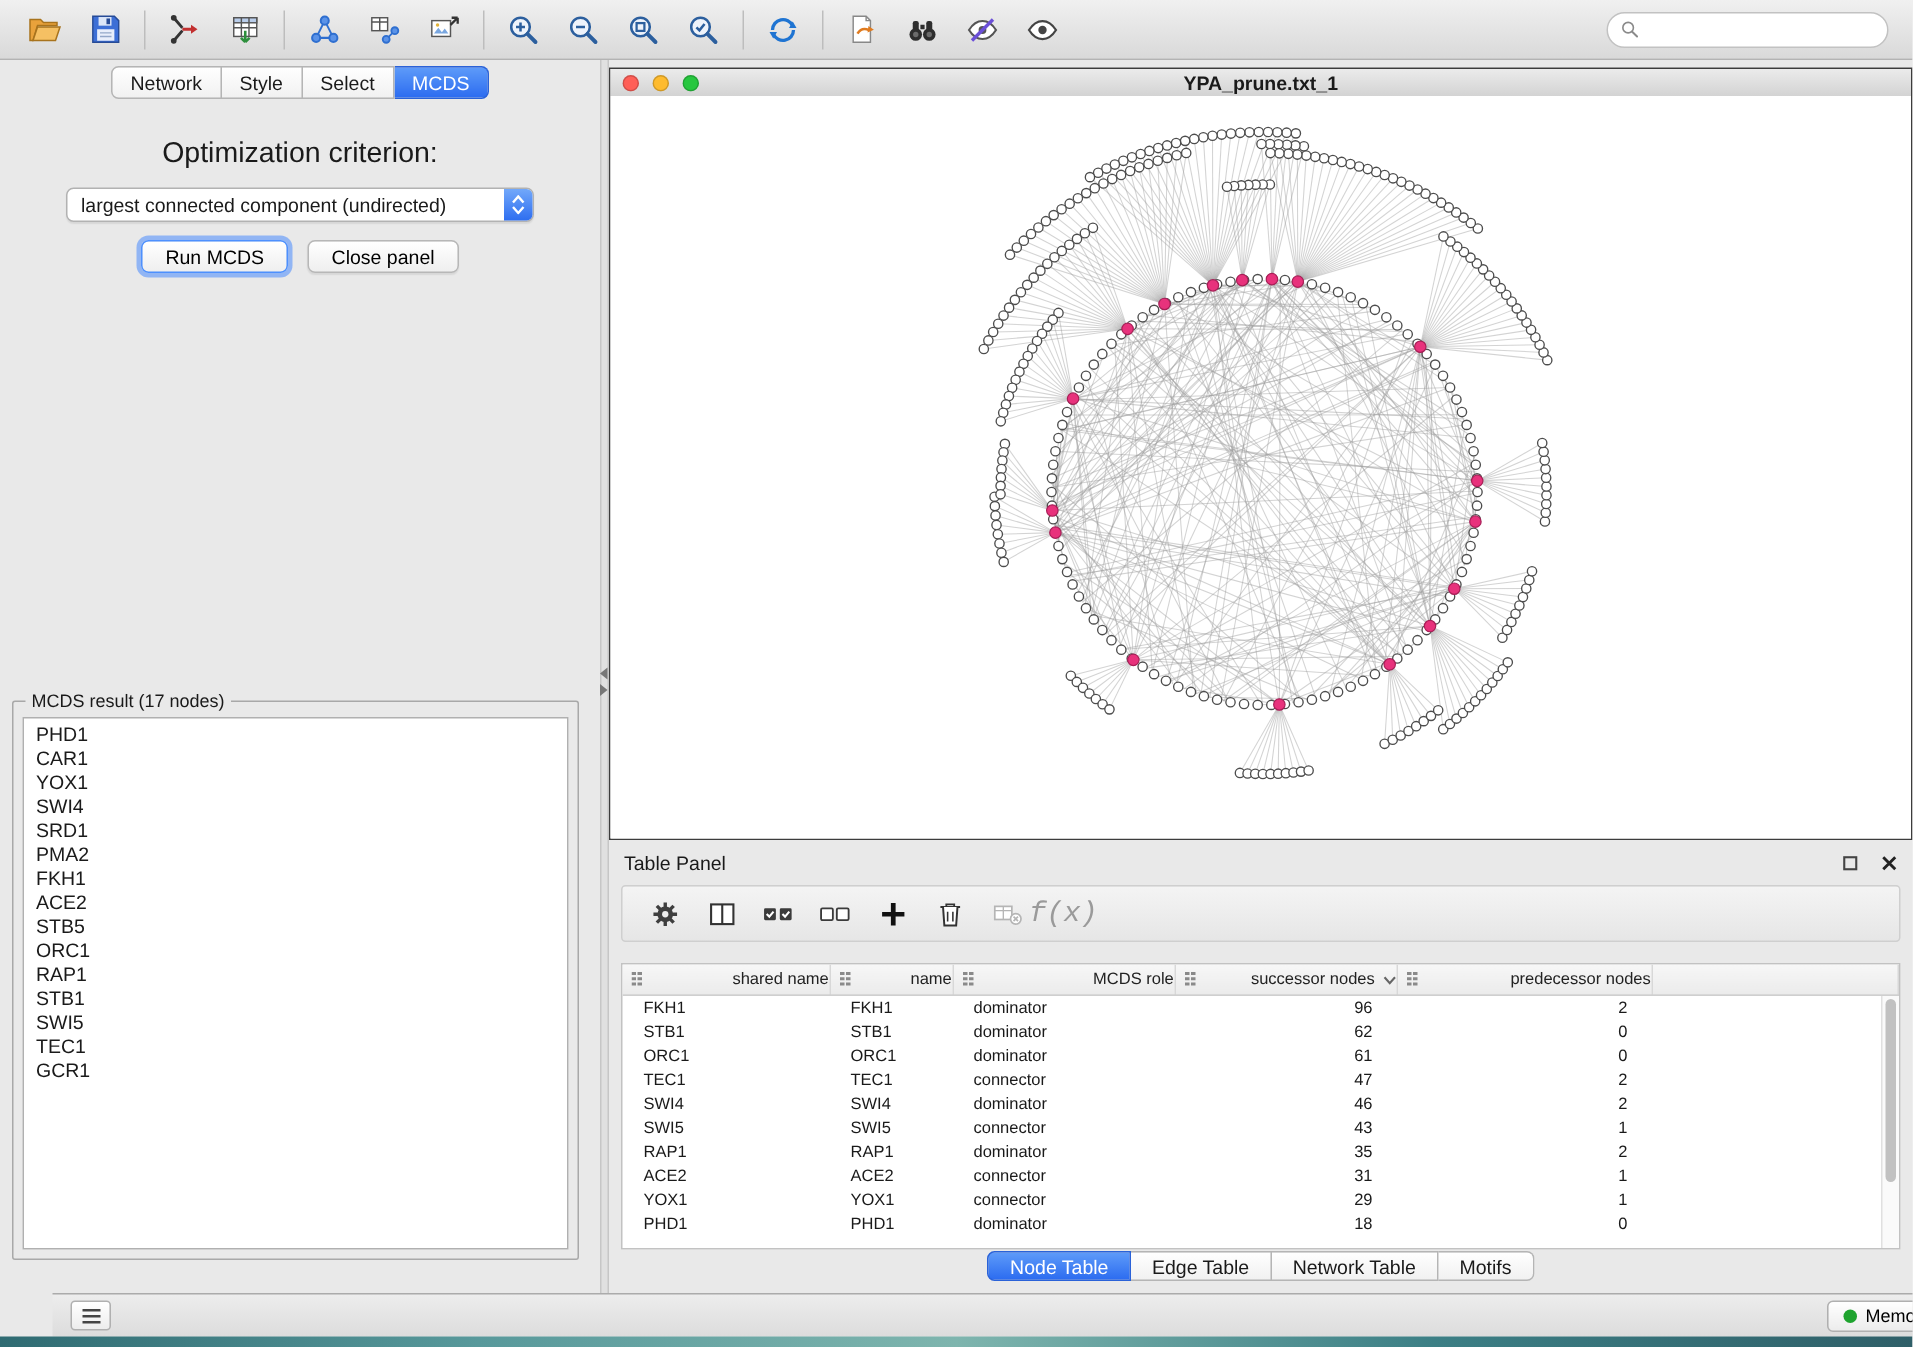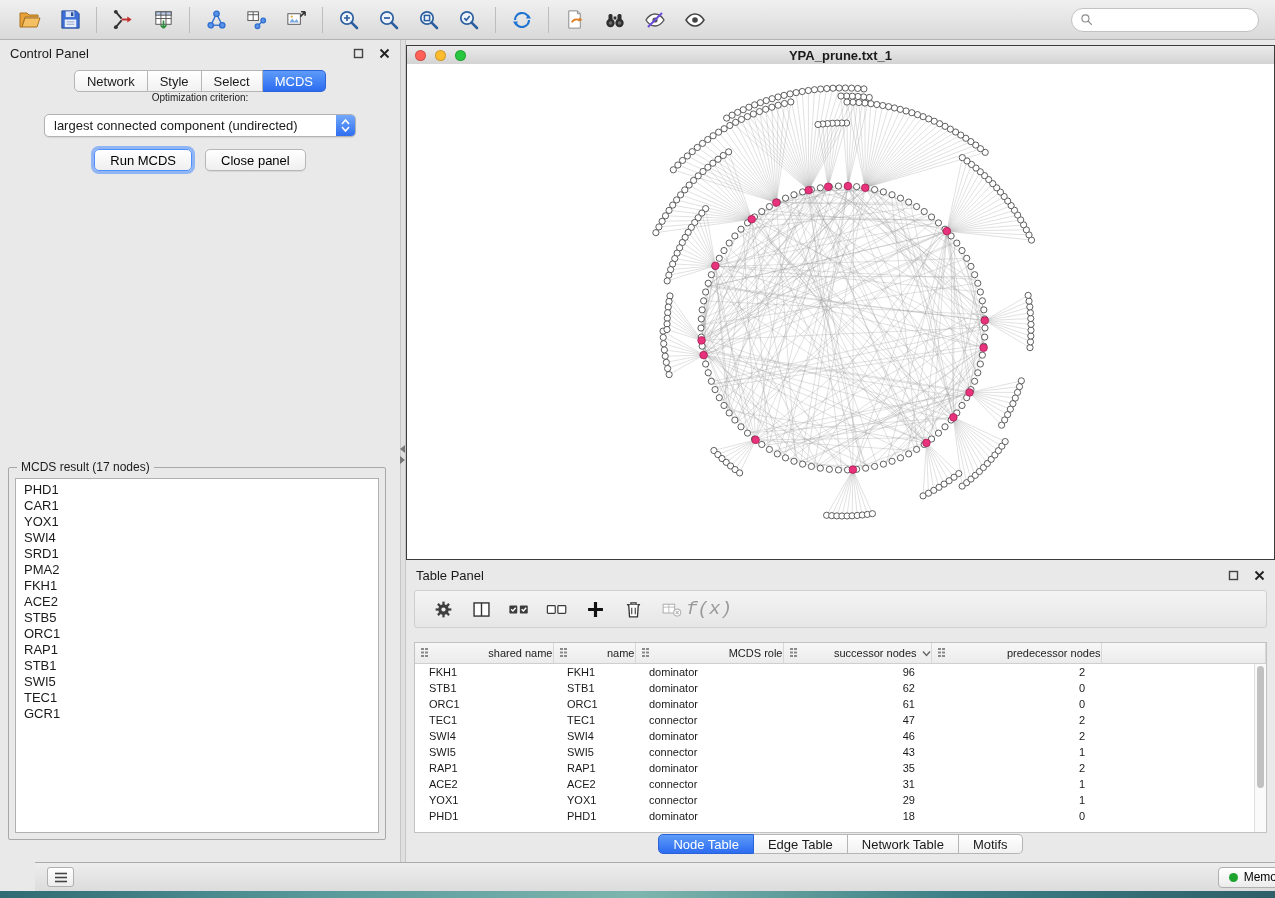--- a/index.html
+++ b/index.html
@@ -17,21 +17,21 @@
   .panel-header{height:26px;display:flex;align-items:center;padding:0 10px;font-size:13px;}
   .ph-icons{margin-left:auto;display:flex;gap:15px;align-items:center;}
 
   
   #control-panel{position:absolute;left:0;top:40px;width:400px;height:822px;background:#e9e9e9;box-sizing:border-box;}
   .cp-tabs{display:flex;justify-content:center;margin-top:4px;}
   .seg{height:22px;padding:0 12px;font-size:13px;background:linear-gradient(#ffffff,#f1f1f1);border:1px solid #b5b5b5;border-left:none;display:flex;align-items:center;box-sizing:border-box;}
   .seg:first-child{border-left:1px solid #b5b5b5;border-radius:5px 0 0 5px;}
   .seg:last-child{border-radius:0 5px 5px 0;}
   .seg.active{background:linear-gradient(#5e9bf9,#2c6cf0);color:#fff;border-color:#2a62d8;}
-  .opt-label{text-align:center;font-size:10px;}
+  .opt-label{text-align:center;margin-top:26px;font-size:19px;}
   .dropdown{margin:11px auto 0;width:312px;height:23px;background:#fff;border:1px solid #b2b2b2;border-radius:5px;display:flex;align-items:center;font-size:13px;box-sizing:border-box;box-shadow:0 1px 1px rgba(0,0,0,.08);}
   .dropdown .value{padding-left:9px;flex:1;white-space:nowrap;overflow:hidden;}
   .dd-stepper{width:19px;height:21px;background:linear-gradient(#72a8fa,#2e6ef0);border-radius:0 4px 4px 0;display:flex;flex-direction:column;align-items:center;justify-content:center;gap:1px;}
   .btn-row{display:flex;justify-content:center;gap:13px;margin-top:12px;}
   .mac-btn{height:22px;padding:0 15px;font-size:13px;font-family:"Liberation Sans",sans-serif;background:linear-gradient(#ffffff,#efefef);border:1px solid #b7b7b7;border-radius:5px;box-shadow:0 1px 1px rgba(0,0,0,.08);}
   .mac-btn.focused{box-shadow:0 0 0 3px rgba(72,139,254,.55);border-color:#4d90fe;}
   .result-box{position:absolute;left:8px;top:427px;width:376px;height:371px;border:1px solid #a8a8a8;border-radius:2px;}
   .result-box .legend{position:absolute;top:-8px;left:8px;background:#e9e9e9;padding:0 4px;font-size:12px;}
   .result-list{position:absolute;left:6px;top:10px;right:6px;bottom:6px;background:#fff;border:1px solid #b0b0b0;font-size:13px;line-height:16px;padding:3px 8px;overflow:hidden;}
 
@@ -227,31 +227,20 @@
     <div class="search">
       <svg width="13" height="13" viewBox="0 0 24 24">
           <circle cx="10" cy="10" r="6.5" fill="none" stroke="#8a8a8a" stroke-width="2"></circle>
           <line x1="15" y1="15" x2="21" y2="21" stroke="#8a8a8a" stroke-width="2.4" stroke-linecap="round"></line>
         </svg>
       <input placeholder="" style="">
     </div>
   </div>
 
   <div id="control-panel">
-    <div class="panel-header">
-      <span>Control Panel</span>
-      <span class="ph-icons">
-        <svg width="11" height="11" viewBox="0 0 11 11">
-            <rect x="1.5" y="1.5" width="8" height="8" fill="none" stroke="#444" stroke-width="1.4"></rect>
-          </svg>
-        <svg width="11" height="11" viewBox="0 0 11 11">
-            <path d="M1.5 1.5l8 8M9.5 1.5l-8 8" stroke="#222" stroke-width="1.9"></path>
-          </svg>
-      </span>
-    </div>
     <div class="cp-tabs" id="cp-tabs">
         <div class="seg">Network</div>
         <div class="seg">Style</div>
         <div class="seg">Select</div>
         <div class="seg active">MCDS</div>
       </div>
     <div class="opt-label">Optimization criterion:</div>
     <div class="dropdown">
       <span class="value">largest connected component (undirected)</span>
       <span class="dd-stepper">

